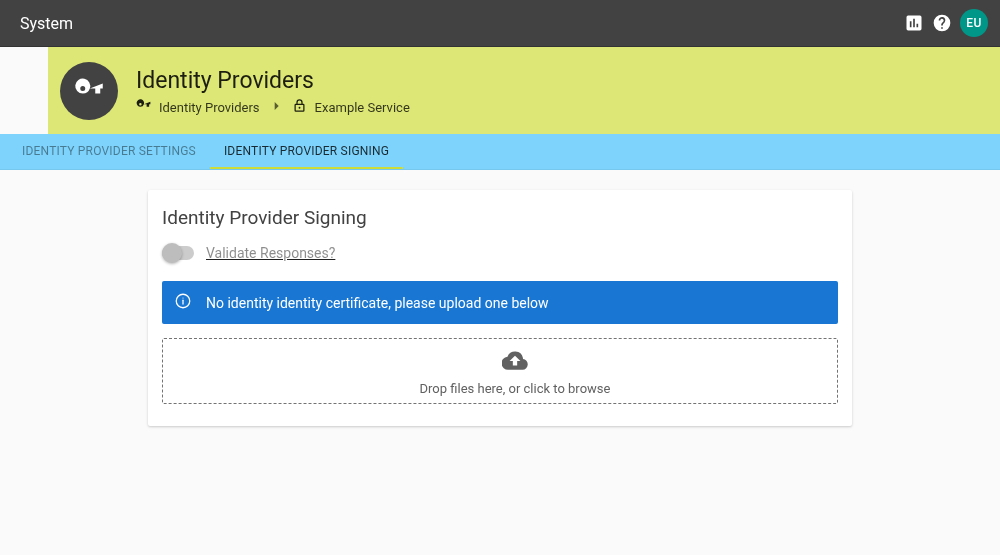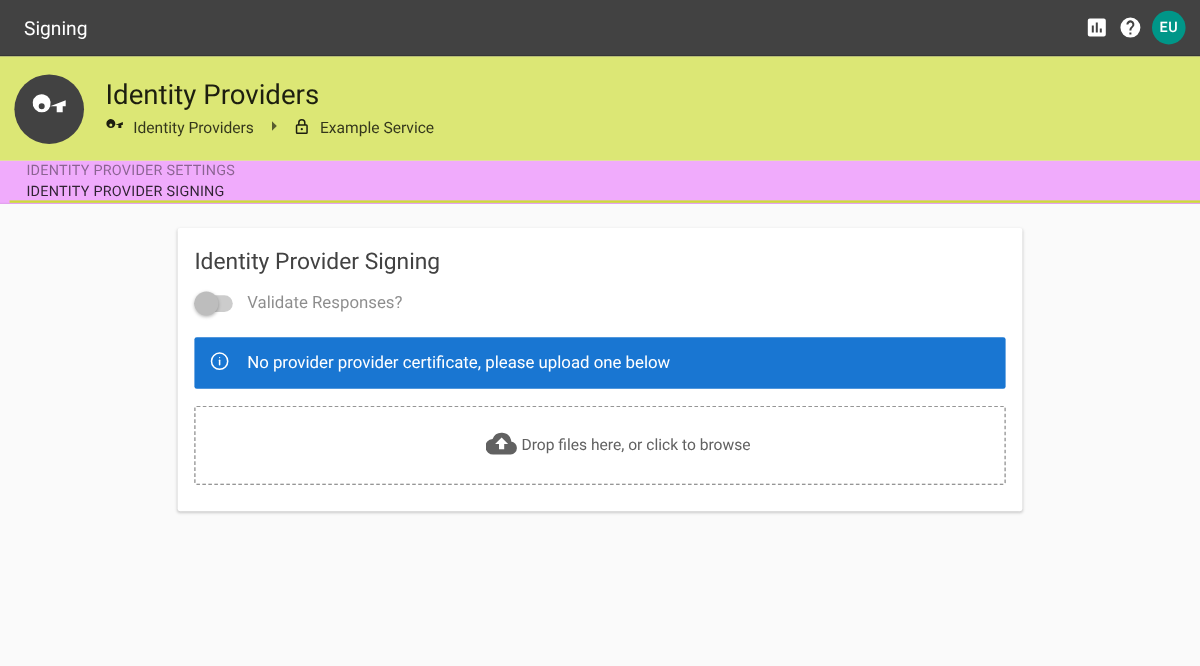--- a/index.html
+++ b/index.html
@@ -51,20 +51,21 @@
     letter-spacing: 0.5px;
   }
   
   .headerband {
     background: #dce775;
     height: 87px;
     display: flex;
     align-items: center;
     padding-left: 12px;
     gap: 18px;
+    margin-left: 48px;
   }
   .round-icon {
     width: 58px; height: 58px;
     border-radius: 50%;
     background: #424242;
     display: flex; align-items: center; justify-content: center;
   }
   .round-icon svg { width: 30px; height: 30px; fill: #fff; }
   .headerband-text { display: flex; flex-direction: column; gap: 6px; }
   .page-title {
@@ -77,26 +78,25 @@
   .breadcrumbs {
     display: flex; align-items: center; gap: 8px;
     font-size: 13px;
     color: rgba(0,0,0,0.77);
   }
   .breadcrumbs svg { width: 15px; height: 15px; fill: rgba(0,0,0,0.87); }
   .breadcrumbs .chev svg { width: 16px; height: 16px; fill: rgba(0,0,0,0.6); }
   .breadcrumb-link { cursor: pointer; }
   
   .tabs {
-    background: #f0abfc;
+    background: #7dd3fc;
     border-bottom: 1px solid rgba(0,0,0,0.05);
     display: flex;
     height: 36px;
     padding-left: 8px;
-    flex-direction: column;
   }
   .tab {
     font-size: 12px;
     text-transform: uppercase;
     color: rgba(0,0,0,0.42);
     padding: 0 14px;
     height: 100%;
     display: flex; align-items: center;
     border-bottom: 2px solid transparent;
     cursor: pointer;
@@ -117,21 +117,21 @@
     box-shadow: 0 1px 3px rgba(0,0,0,0.12), 0 1px 2px rgba(0,0,0,0.08);
     border-radius: 2px;
     padding: 16px 14px 22px 14px;
   }
   .card-title {
     font-size: 19px;
     font-weight: 400;
     color: #424242;
     margin-bottom: 16px;
   }
-  .switch-row { display: flex; align-items: center; gap: 12px; margin-bottom: 20px; }
+  .switch-row { display: flex; align-items: center; gap: 12px; margin-bottom: 20px; text-decoration: underline; }
   .switch {
     position: relative; width: 32px; height: 14px;
     background: rgba(0,0,0,0.20);
     border-radius: 7px;
   }
   .switch::after {
     content: "";
     position: absolute; left: 0; top: -3px;
     width: 20px; height: 20px;
     border-radius: 50%;
@@ -148,34 +148,34 @@
     padding: 0 14px 0 12px;
     gap: 14px;
     font-size: 14px;
     margin-bottom: 14px;
   }
   .info-banner svg { width: 18px; height: 18px; fill: none; stroke: #fff; stroke-width: 1.7; }
   .dropzone {
     border: 1px dashed rgba(0,0,0,0.55);
     border-radius: 2px;
     height: 66px;
-    display: flex; flex-direction: row;
+    display: flex; flex-direction: column;
     align-items: center; justify-content: center;
     gap: 4px;
     cursor: pointer;
     padding-left: 30px;
   }
   .dropzone svg { width: 26px; height: 26px; fill: #616161; }
   .dropzone-label { font-size: 13px; color: #616161; }
 </style>
 </head>
 <body>
 
 <div class="topbar">
-  <div class="topbar-title">Signing</div>
+  <div class="topbar-title">System</div>
   <div class="topbar-actions">
     <span class="topbar-icon">
       <svg viewBox="0 0 24 24">
           <path d="M19 3H5a2 2 0 0 0-2 2v14a2 2 0 0 0 2 2h14a2 2 0 0 0 2-2V5a2 2 0 0 0-2-2zM9 17H7v-7h2v7zm4 0h-2V7h2v10zm4 0h-2v-4h2v4z"></path>
         </svg>
     </span>
     <span class="topbar-icon">
       <svg viewBox="0 0 24 24">
           <path d="M12 2a10 10 0 1 0 10 10A10 10 0 0 0 12 2zm1 17h-2v-2h2zm2.07-7.75-.9.92A3.4 3.4 0 0 0 13 15h-2v-.5a4 4 0 0 1 1.17-2.83l1.24-1.26A2 2 0 1 0 10 9H8a4 4 0 1 1 7.07 2.25z"></path>
         </svg>
@@ -227,21 +227,21 @@
       <div class="switch-label">Validate Responses?</div>
     </div>
     <div class="info-banner">
       <span>
         <svg viewBox="0 0 24 24">
             <circle cx="12" cy="12" r="9"></circle>
             <line x1="12" y1="11" x2="12" y2="16" stroke-linecap="round"></line>
             <circle cx="12" cy="8" r="0.8" fill="#fff" stroke="none"></circle>
           </svg>
       </span>
-      <span>No provider provider certificate, please upload one below</span>
+      <span>No identity identity certificate, please upload one below</span>
     </div>
     <div class="dropzone">
       <span>
         <svg viewBox="0 0 24 24">
             <path d="M19.35 10.04A7.49 7.49 0 0 0 5.07 9 5.99 5.99 0 0 0 6 21h13a5 5 0 0 0 .35-9.96zM14 13v4h-4v-4H7l5-5 5 5z"></path>
           </svg>
       </span>
       <span class="dropzone-label">Drop files here, or click to browse</span>
     </div>
   </div>

